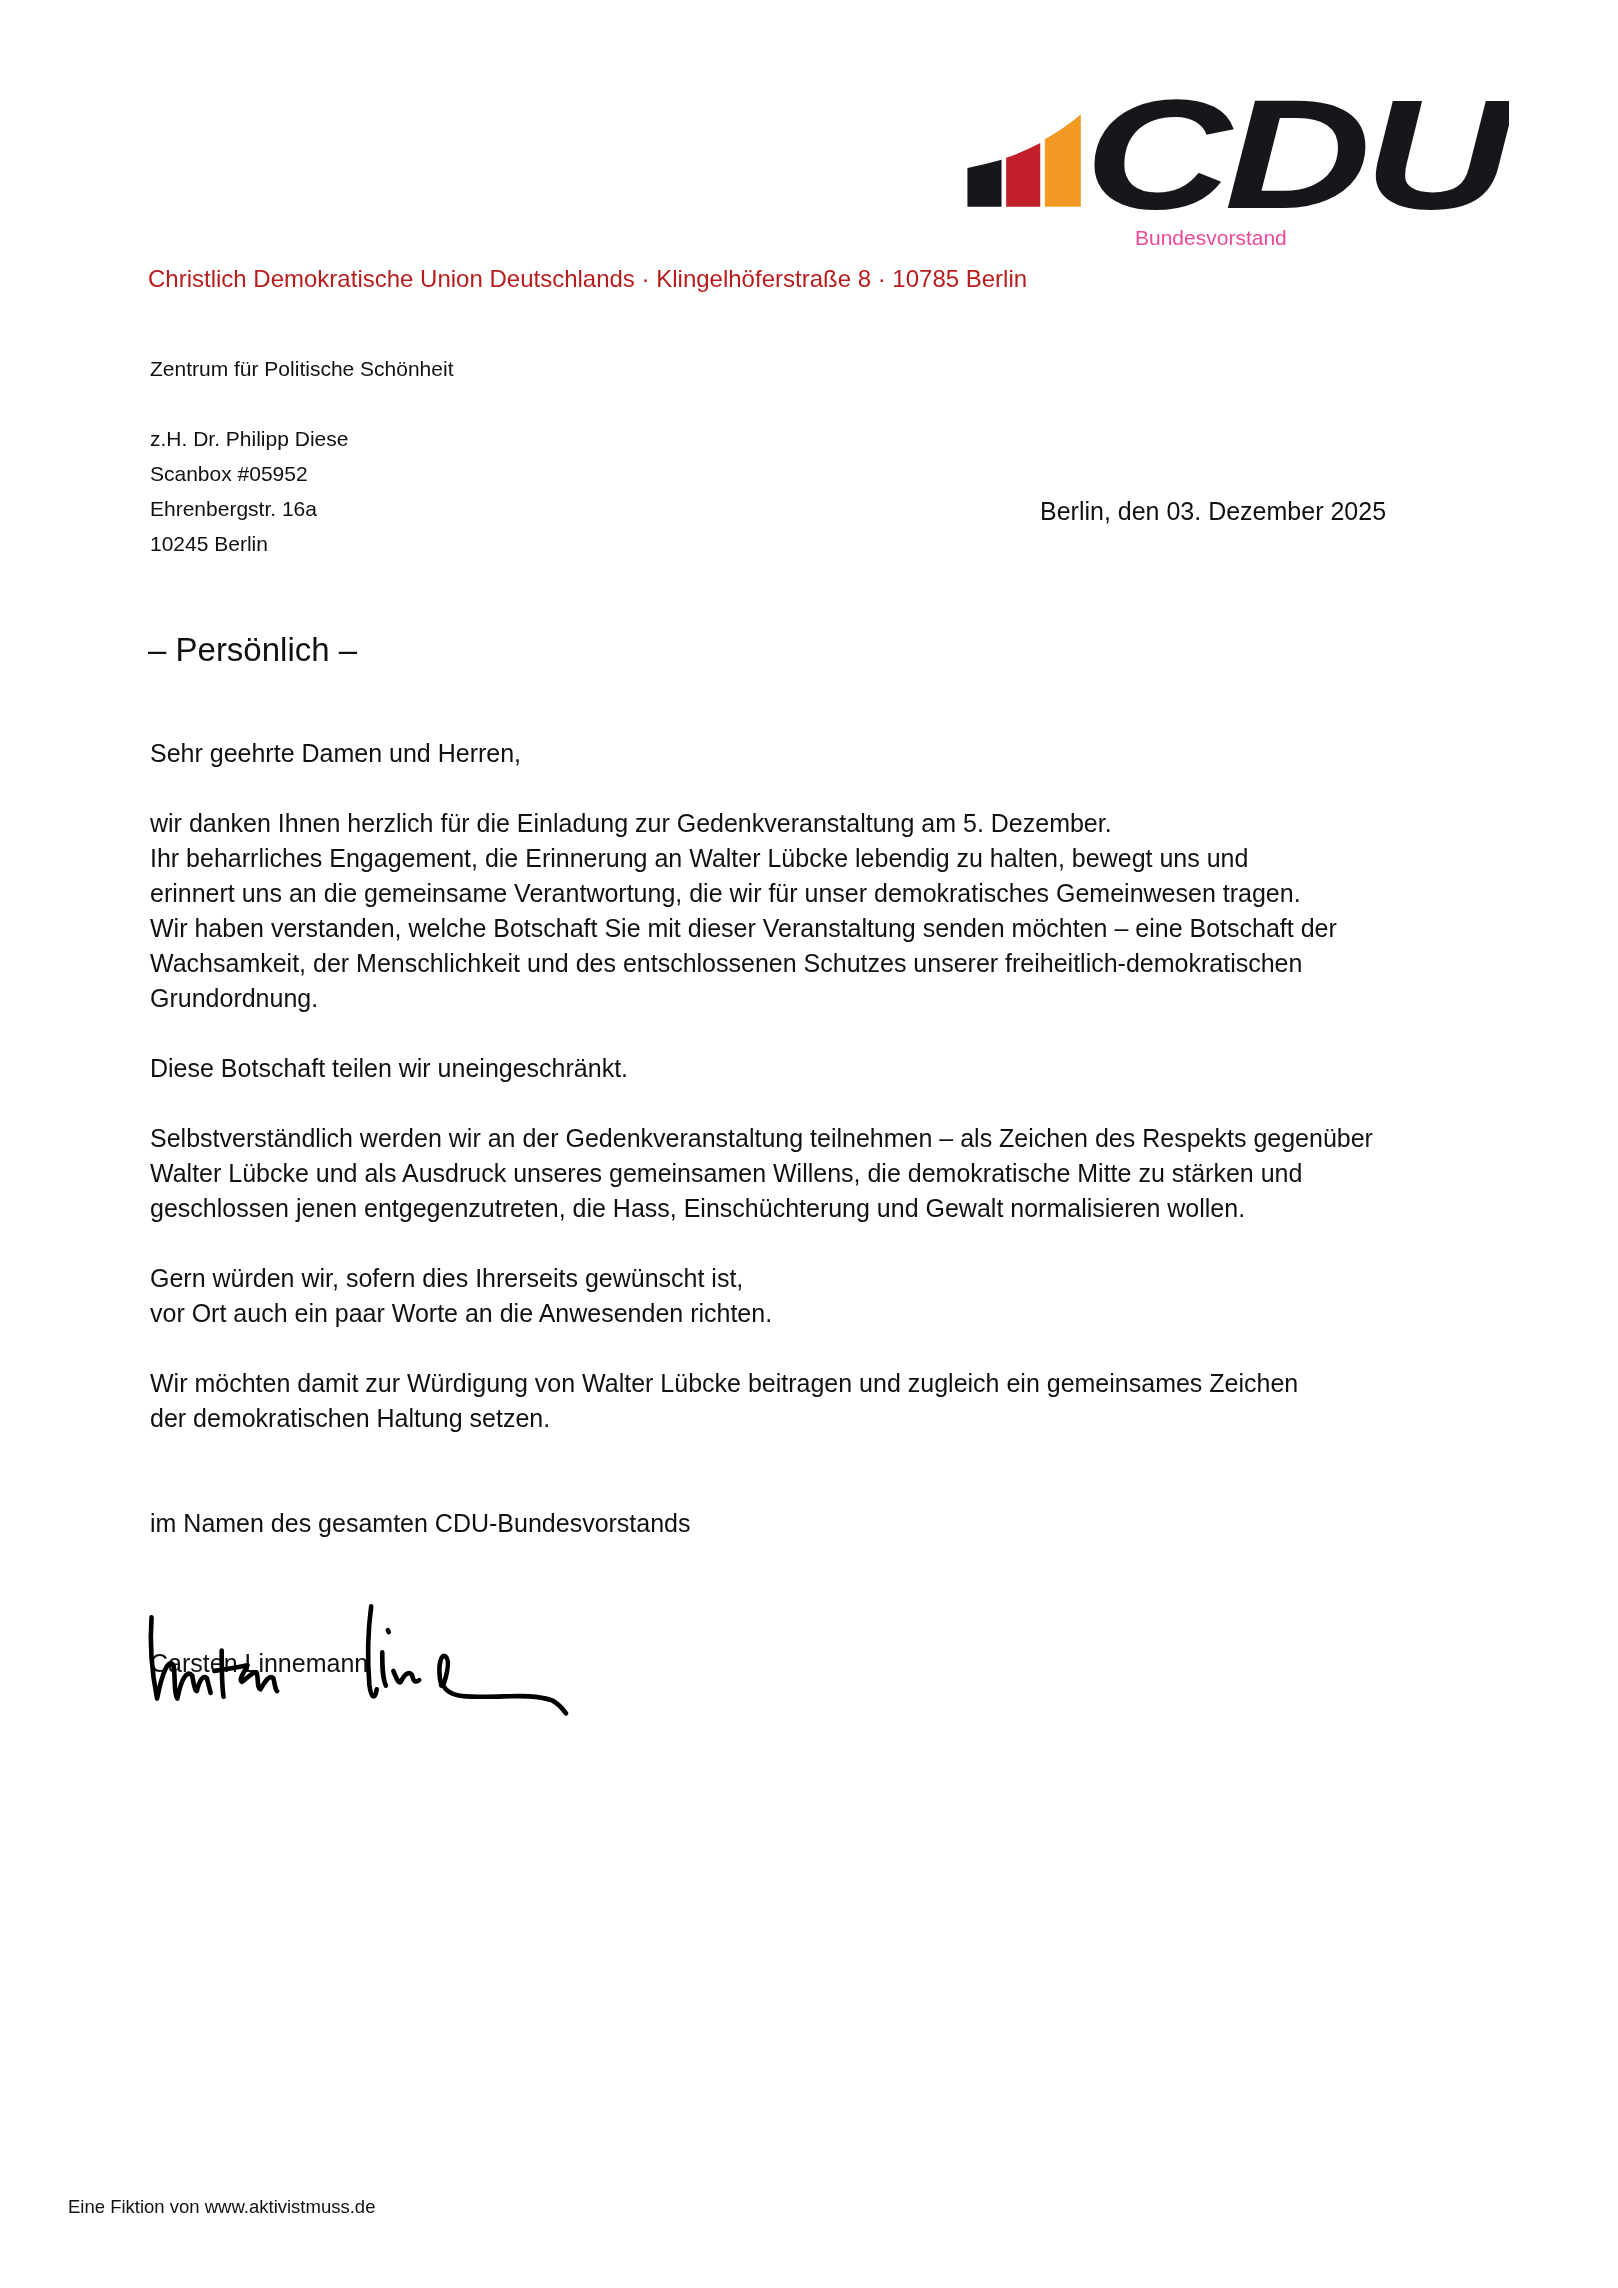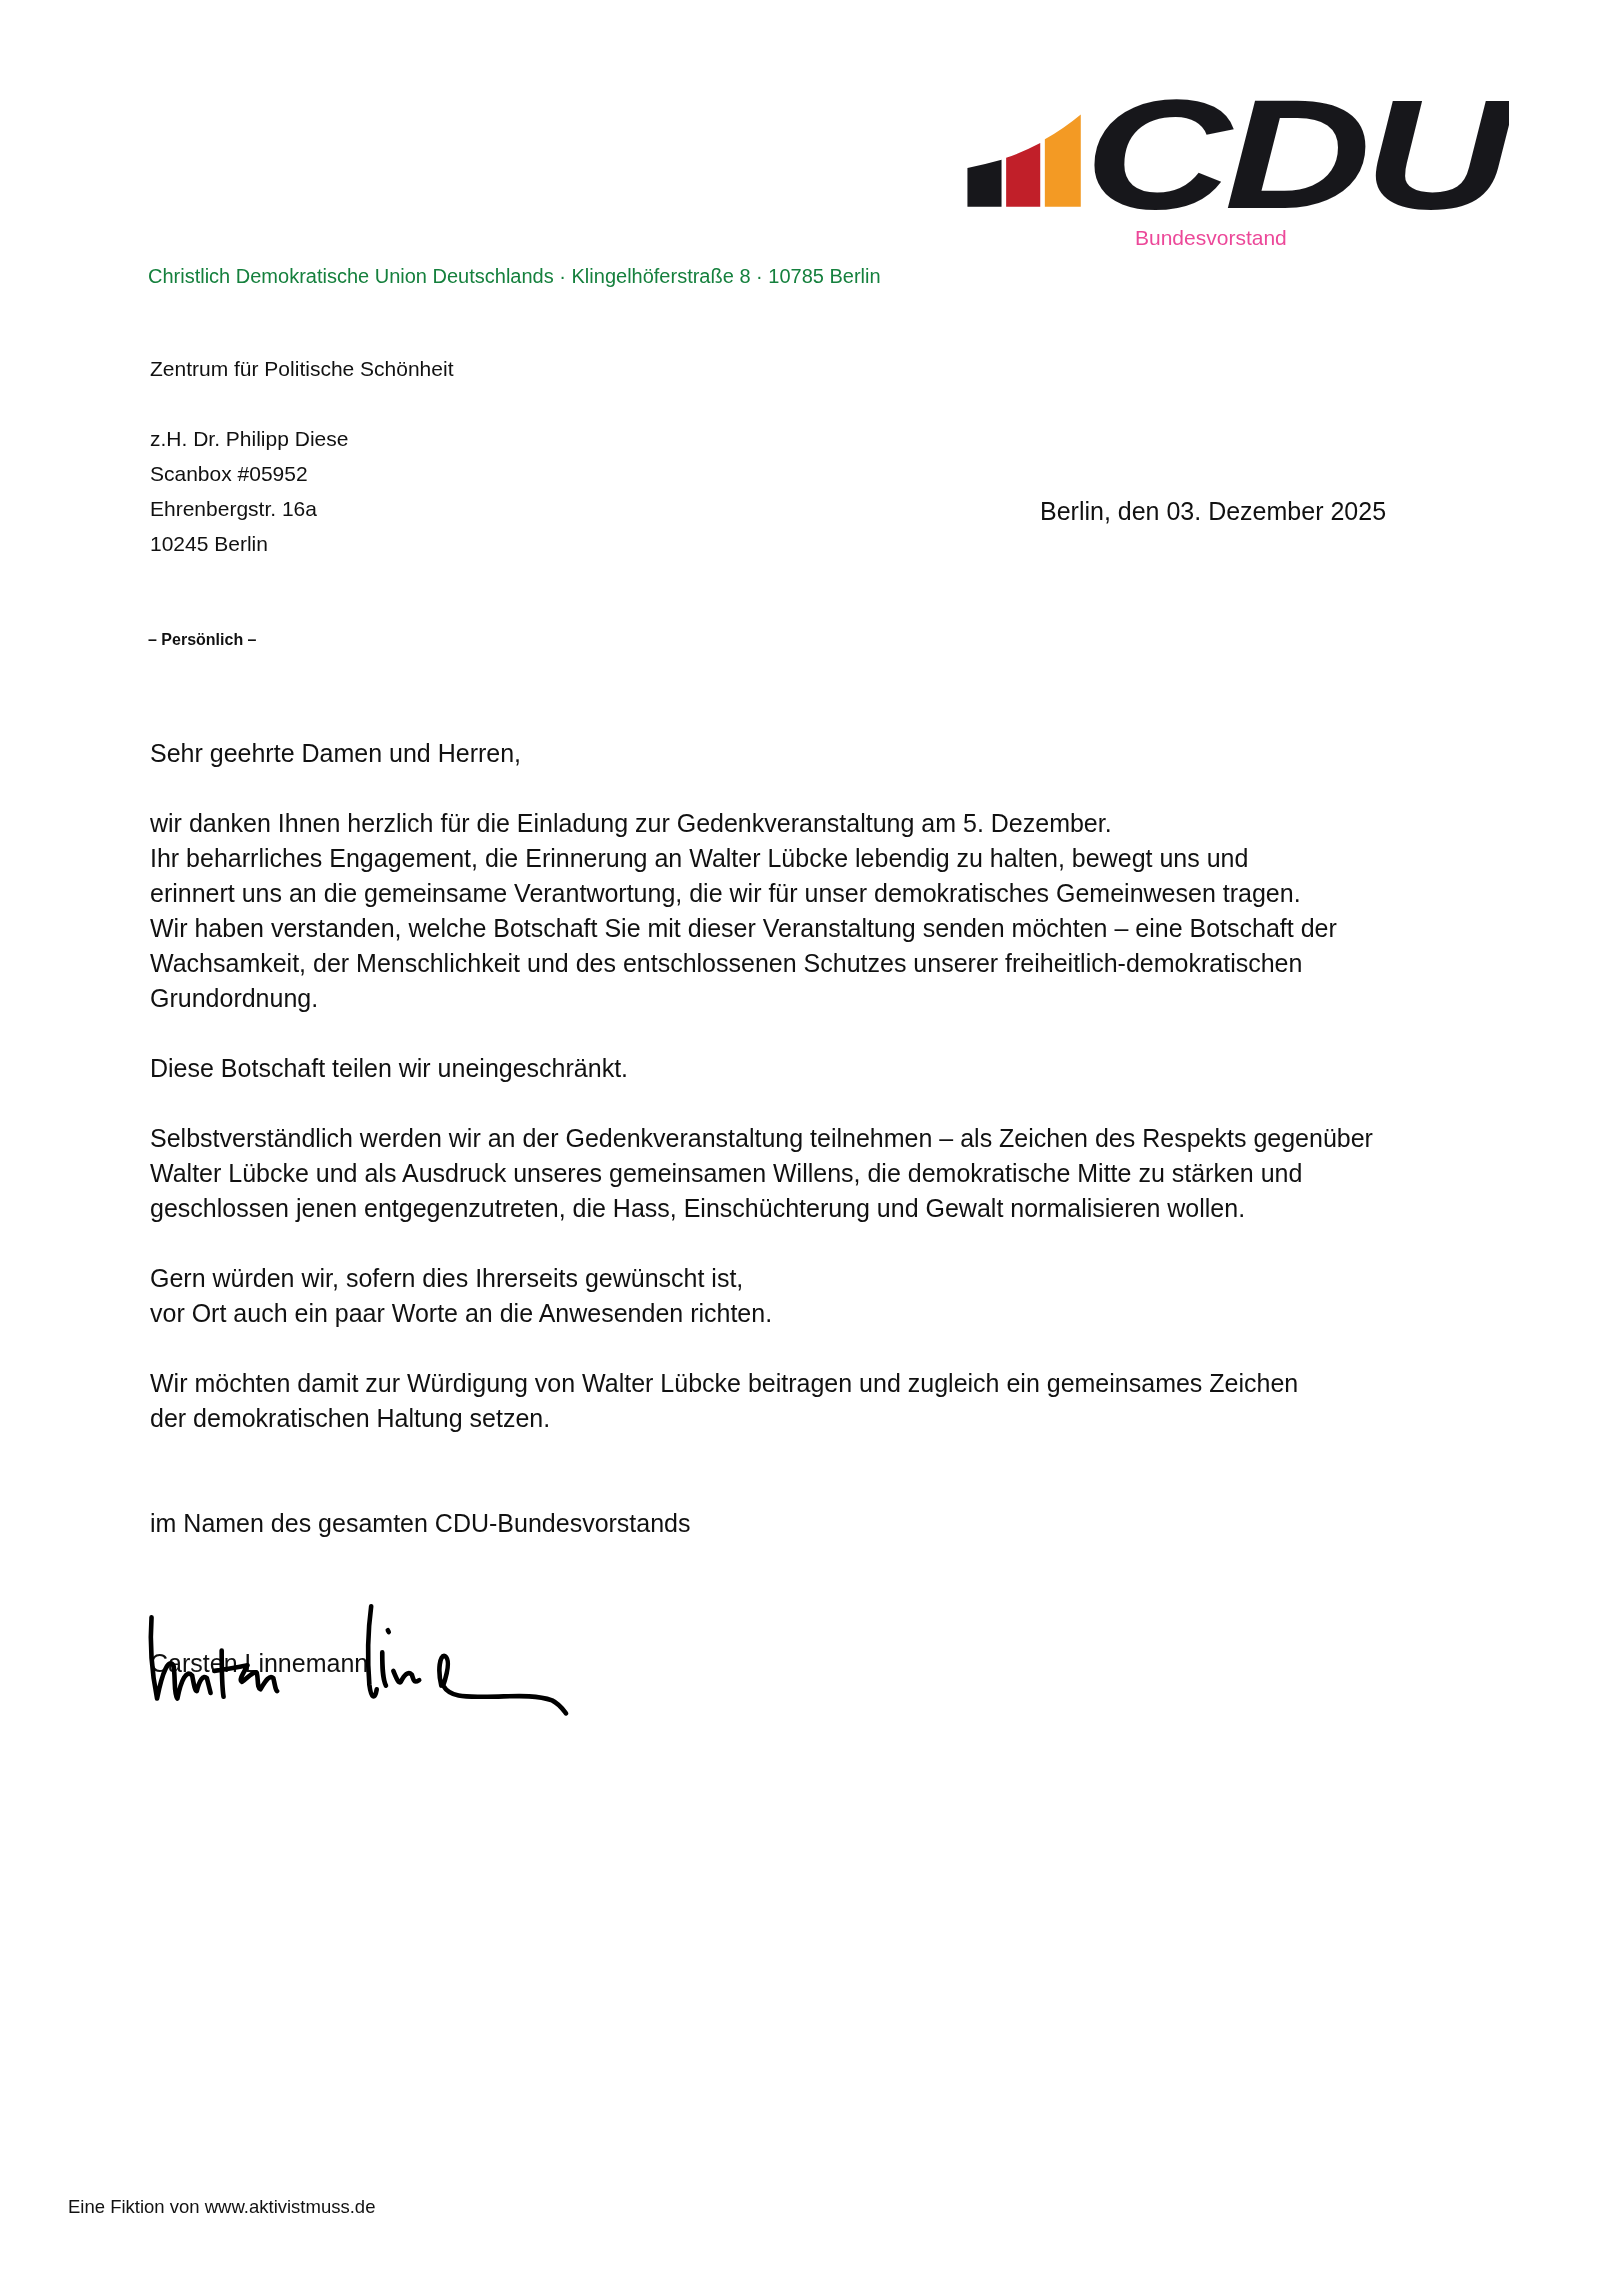--- a/index.html
+++ b/index.html
@@ -7,32 +7,32 @@
       width: 1619px; height: 2289px; position: relative; overflow: hidden;
       font-family: "Liberation Sans", sans-serif; color: #111111;
     }
     .logo { position: absolute; left: 964px; top: 85px; width: 545px; height: 129px; }
     .logo svg { display: block; }
     .logo-sub {
       position: absolute; left: 1135px; top: 226px; font-size: 21px; color: #ec4899;
       font-family: "Liberation Sans", sans-serif;
     }
     .sender-line {
-      position: absolute; left: 148px; top: 265px; font-size: 20px; color: #15803d;
+      position: absolute; left: 148px; top: 265px; font-size: 24px; color: #b91c1c;
       white-space: nowrap;
     }
     .recipient {
       position: absolute; left: 150px; top: 351px; font-size: 21px; line-height: 35px;
     }
     .recipient .gap { height: 35px; }
     .date {
       position: absolute; left: 1040px; top: 497px; font-size: 25px; white-space: nowrap;
     }
     .marker {
-      position: absolute; left: 148px; top: 631px; font-size: 16px; font-weight: bold;
+      position: absolute; left: 148px; top: 631px; font-size: 33px; font-weight: normal;
     }
     .body {
       position: absolute; left: 150px; top: 736px; width: 1384px;
       font-size: 25px; line-height: 35px;
     }
     .body p { margin: 0 0 35px 0; white-space: pre-line; }
     .body .line { display: block; white-space: nowrap; }
     .closing { margin-top: 0; }
     .signature { position: absolute; left: 146px; top: 1597px; width: 443px; height: 120px; }
     .footer {

